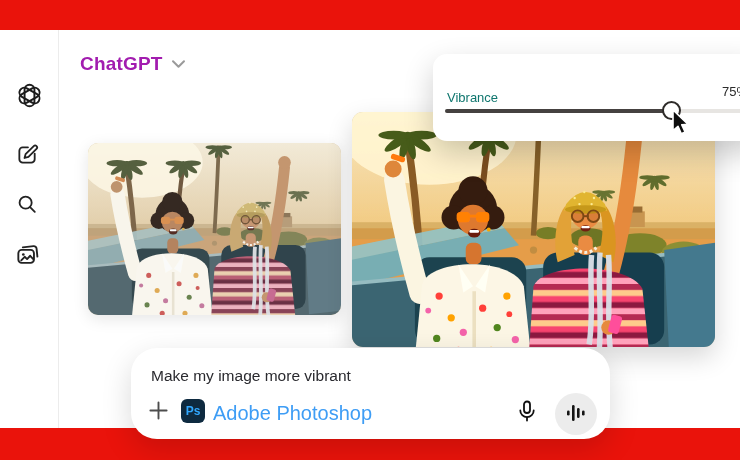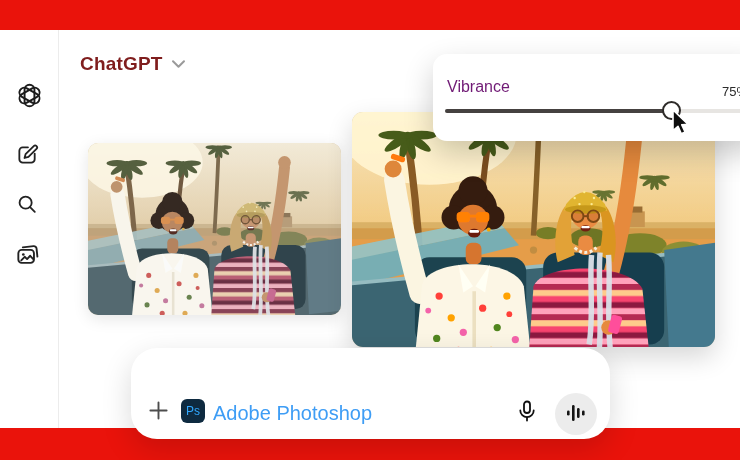--- a/index.html
+++ b/index.html
@@ -17,48 +17,48 @@
   .red-bar{position:absolute;left:0;width:740px;background:var(--red)}
   .red-top{top:0;height:30px;z-index:7}
   .red-bottom{top:428px;height:32px;z-index:5}
 
   .sidebar{position:absolute;left:0;top:30px;width:59px;height:398px;background:#fff;
     border-right:1px solid #ECECEC;z-index:2}
   .side-icon{position:absolute;display:flex;align-items:center;justify-content:center;
     background:none;border:none;cursor:pointer}
 
   .header-cluster{position:absolute;left:80px;top:53px;z-index:2;display:flex;align-items:center;gap:8px}
-  .app-title{font-size:19px;font-weight:700;color:#7f1d1d;letter-spacing:.2px}
+  .app-title{font-size:19px;font-weight:700;color:#a21caf;letter-spacing:.2px}
 
   .photo{position:absolute;overflow:hidden;background:#D8C49E}
   .photo svg{display:block;width:100%;height:100%}
   .photo-before{left:88px;top:143px;width:253px;height:172px;border-radius:10px;
     box-shadow:0 4px 16px rgba(0,0,0,.10);z-index:1}
   .photo-after{left:352px;top:112px;width:363px;height:235px;border-radius:11px;
     box-shadow:0 10px 26px rgba(0,0,0,.16);z-index:1}
   .photo-before svg{filter:saturate(.82) brightness(1.05) contrast(.96)}
   .photo-after svg{filter:saturate(1.55) contrast(1.06)}
 
   .vibrance-panel{position:absolute;left:433px;top:54px;width:332px;height:87px;background:#fff;
     border-radius:14px;box-shadow:0 12px 30px rgba(0,0,0,.20);z-index:3}
-  .vib-label{position:absolute;left:14px;top:24px;font-size:16px;color:#701a75}
+  .vib-label{position:absolute;left:14px;top:36px;font-size:13px;color:#0f766e}
   .vib-value{position:absolute;left:289px;top:30px;font-size:13px;color:#2B2B2B;white-space:nowrap}
   .vib-track{position:absolute;left:12px;right:18px;top:55px;height:4px;border-radius:2px;background:#E7E5E2;cursor:pointer}
   .vib-fill{position:absolute;left:0;top:0;height:4px;border-radius:2px;background:#454140}
   .vib-handle{position:absolute;top:-8px;width:19px;height:19px;border-radius:50%;
     background:#fff;border:2.5px solid #2E2B29;cursor:grab}
 
   .cursor{position:absolute;left:671px;top:109px;z-index:4;pointer-events:none}
 
   .composer{position:absolute;left:131px;top:348px;width:479px;height:91px;background:#fff;
     border-radius:26px;box-shadow:0 10px 30px rgba(0,0,0,.15);z-index:6}
   .composer-text{position:absolute;left:20px;top:19px;font-size:15.5px;color:#2A2A2F}
   .plus-btn{position:absolute;left:16px;top:52px;width:22px;height:22px;background:none;border:none;cursor:pointer}
   .ps-badge{position:absolute;left:50px;top:51px;width:24px;height:24px;border-radius:6px;
-    background:var(--ps-badge-bg);color:var(--ps-badge-text);font-size:12px;font-weight:400;
+    background:var(--ps-badge-bg);color:var(--ps-badge-text);font-size:12px;font-weight:700;
     display:flex;align-items:center;justify-content:center;cursor:pointer}
   .tool-name{position:absolute;left:82px;top:54px;font-size:20px;color:var(--ps-blue);cursor:pointer}
   .mic-btn{position:absolute;left:384px;top:51px;width:24px;height:24px;background:none;border:none;cursor:pointer}
   .voice-btn{position:absolute;left:424px;top:45px;width:42px;height:42px;border-radius:50%;
     background:#ECECEC;border:none;cursor:pointer;display:flex;align-items:center;justify-content:center}
 </style>
 </head>
 <body>
 
 <div id="stage">
@@ -260,20 +260,21 @@
     </div>
   </div>
 
   <span class="cursor">
     <svg width="27" height="27" viewBox="0 0 27 27">
       <path d="M2 1 L2 21.5 L7 17.3 L10.3 24.8 L14.2 23.1 L10.8 15.8 L17.2 15.4 Z" fill="#0E0E0E" stroke="#FFFFFF" stroke-width="1.6" stroke-linejoin="round"></path>
     </svg>
   </span>
 
   <div class="composer">
+    <div class="composer-text">Make my image more vibrant</div>
     <button class="plus-btn">
       <span>
         <svg width="21" height="21" viewBox="0 0 22 22" fill="none" stroke="#4D4D4D" stroke-width="2" stroke-linecap="round">
           <path d="M11 2.5 V19.5 M2.5 11 H19.5"></path>
         </svg>
       </span>
     </button>
     <span class="ps-badge">Ps</span>
     <span class="tool-name">Adobe Photoshop</span>
     <button class="mic-btn">

